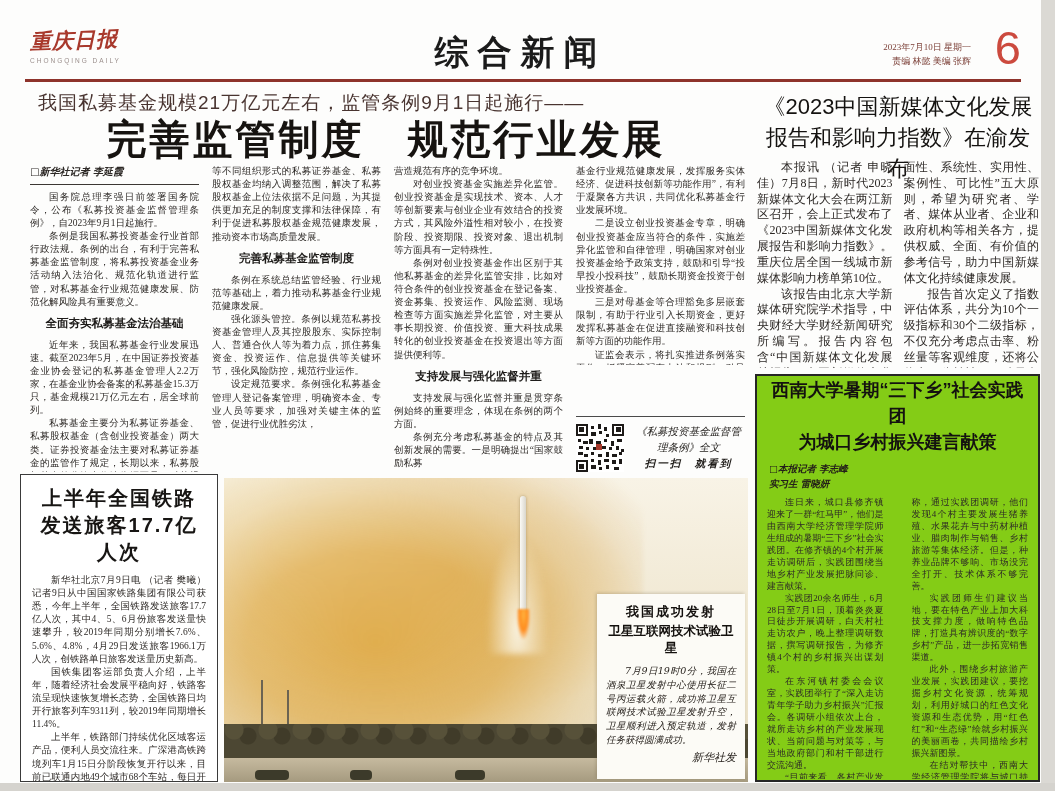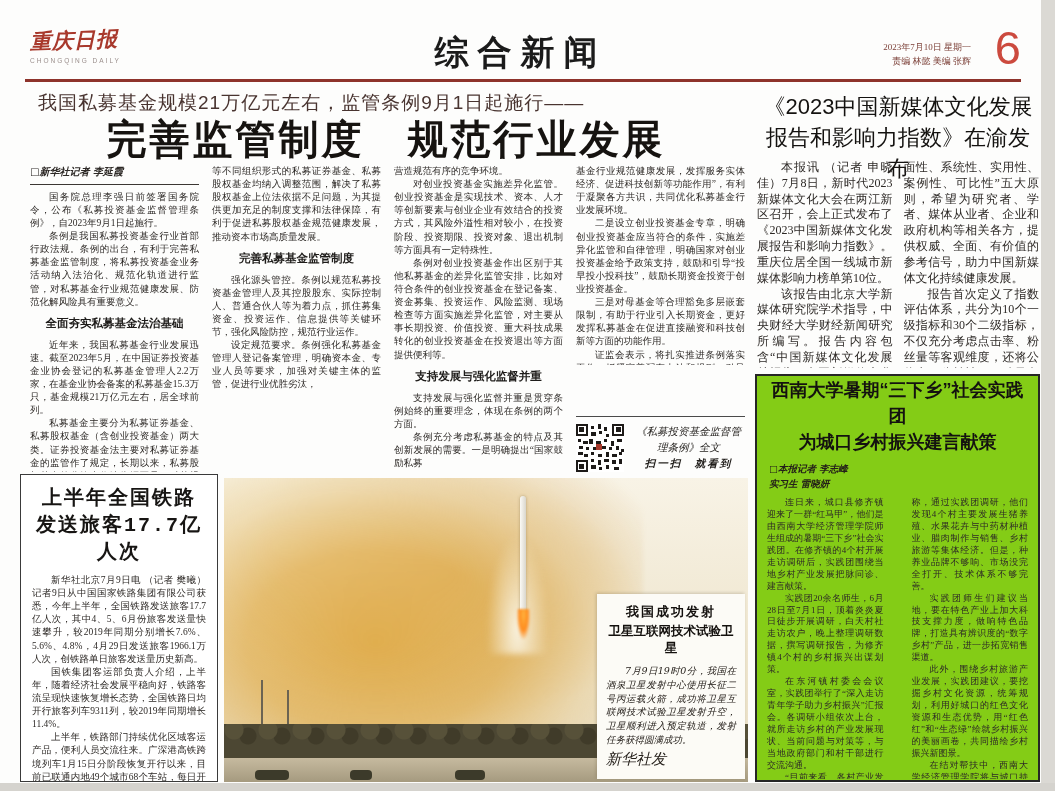--- a/index.html
+++ b/index.html
@@ -24,21 +24,21 @@
   .para-p{margin:0;text-indent:2em;text-align:justify;}
   .para-pc{margin:0;text-align:justify;}
   .para-sub{margin:7px 0;text-align:center;font-weight:bold;font-size:11.5px;font-family:"Liberation Sans",sans-serif;color:#1e1c1a;}
   .para-byline{margin:0 0 6px 0;padding-bottom:5px;border-bottom:1.5px solid #3c3733;font-family:"DejaVu Serif",serif;font-style:italic;font-weight:bold;font-size:10px;}
   
   .qr-block{border-top:1px solid #4a4a4a;margin-top:5px;padding-top:7px;display:flex;gap:8px;align-items:center;}
   .qr-text{flex:1;text-align:center;font-family:"DejaVu Serif",serif;font-style:italic;font-size:10.5px;line-height:1.5;color:#201d1a;}
   .qr-text .l2{letter-spacing:2px;font-weight:bold;}
   
   .rail-box{position:absolute;left:20px;top:474px;width:198px;height:308px;border:1.5px solid #3a3a3a;box-sizing:border-box;padding:10px 11px;overflow:hidden;background:#fff;}
-  .rail-title{font-family:Liberation Mono, monospace;font-weight:bold;font-size:20px;letter-spacing:2px;text-align:center;line-height:1.35;color:#171513;margin-bottom:8px;}
+  .rail-title{font-family:Liberation Sans, sans-serif;font-weight:bold;font-size:20px;letter-spacing:2px;text-align:center;line-height:1.35;color:#171513;margin-bottom:8px;}
   .rail-body{font-size:9.5px;line-height:1.38;color:#2d2926;}
   
   .photo{position:absolute;left:224px;top:478px;width:524px;height:304px;overflow:hidden;background:linear-gradient(180deg,#f8f3e6 0%,#efe6cf 55%,#e8ddc3 100%);}
   .plume{position:absolute;left:-8%;top:-8%;width:88%;height:100%;
     background:
       radial-gradient(ellipse at 42% 62%, rgba(223,171,73,.95) 0%, rgba(223,171,73,.7) 34%, rgba(231,199,135,.38) 58%, rgba(231,199,135,0) 74%),
       radial-gradient(ellipse at 22% 30%, rgba(243,230,198,.9) 0%, rgba(243,230,198,0) 60%),
       radial-gradient(ellipse at 58% 40%, rgba(208,152,57,.75) 0%, rgba(208,152,57,0) 58%);
     filter:blur(2px);}
   .trail{position:absolute;left:50%;top:18%;width:12%;height:40%;background:radial-gradient(ellipse at 50% 80%, rgba(250,245,230,.95), rgba(250,245,230,0) 70%);filter:blur(3px);}
@@ -49,21 +49,21 @@
     background-color:#4c4733;
     background-image:radial-gradient(circle at 10px 6px, #575139 9px, rgba(0,0,0,0) 10px),radial-gradient(circle at 24px 12px, #403b29 8px, rgba(0,0,0,0) 9px);
     background-size:34px 36px;}
   .ground{position:absolute;left:0;right:0;bottom:0;height:24px;background:linear-gradient(180deg,#c6ba9f,#a59a7f);}
   .shrub{position:absolute;bottom:2px;height:10px;background:#3c3a2a;border-radius:4px;}
   .caption-box{position:absolute;right:3px;bottom:3px;width:148px;height:185px;background:#fcfbf6;box-sizing:border-box;padding:9px 9px;box-shadow:-1px -1px 3px rgba(90,80,50,.25);}
   .caption-title{font-family:"Liberation Sans",sans-serif;font-weight:bold;text-align:center;color:#14110e;}
   .caption-title .t1{font-size:13px;letter-spacing:2px;}
   .caption-title .t2{font-size:12.5px;margin-top:2px;}
   .caption-body{margin-top:7px;font-family:"DejaVu Serif",serif;font-style:italic;font-size:9.5px;line-height:1.45;text-align:justify;text-indent:2em;color:#26211c;}
-  .caption-credit{margin-top:3px;font-family:"DejaVu Serif",serif;font-style:italic;font-size:15px;color:#26211c;}
+  .caption-credit{margin-top:3px;text-align:right;font-family:"DejaVu Serif",serif;font-style:italic;font-size:11px;color:#26211c;}
   
   .media-title{position:absolute;left:757px;top:92px;width:282px;text-align:center;font-family:"Liberation Sans",sans-serif;font-weight:normal;font-size:22px;line-height:1.4;color:#141210;}
   .media-cols{position:absolute;left:757px;top:160px;width:282px;height:208px;display:flex;gap:11px;}
   .media-col{flex:1;overflow:hidden;font-size:12px;line-height:1.32;color:#2d2926;}
   .practice-box{position:absolute;left:755px;top:374px;width:285px;height:408px;border:2px solid #262626;box-sizing:border-box;padding:1px 10px;background:#84cc16;display:flex;flex-direction:column;overflow:hidden;}
   .practice-title{font-family:"Liberation Sans",sans-serif;font-weight:bold;font-size:18px;line-height:1.45;text-align:center;color:#141210;}
   .practice-byline{margin:7px 0 6px 2px;font-family:"DejaVu Serif",serif;font-style:italic;font-weight:bold;font-size:9.5px;line-height:1.5;color:#242019;}
   .practice-cols{flex:1;display:flex;gap:28px;overflow:hidden;}
   .practice-col{flex:1;overflow:hidden;font-size:9px;line-height:1.33;color:#2d2926;}
   
@@ -96,20 +96,21 @@
         <p class="para-byline">□新华社记者 李延霞</p>
         <p class="para-p">国务院总理李强日前签署国务院令，公布《私募投资基金监督管理条例》，自2023年9月1日起施行。</p>
         <p class="para-p">条例是我国私募投资基金行业首部行政法规。条例的出台，有利于完善私募基金监管制度，将私募投资基金业务活动纳入法治化、规范化轨道进行监管，对私募基金行业规范健康发展、防范化解风险具有重要意义。</p>
         <p class="para-sub">全面夯实私募基金法治基础</p>
         <p class="para-p">近年来，我国私募基金行业发展迅速。截至2023年5月，在中国证券投资基金业协会登记的私募基金管理人2.2万家，在基金业协会备案的私募基金15.3万只，基金规模21万亿元左右，居全球前列。</p>
         <p class="para-p">私募基金主要分为私募证券基金、私募股权基金（含创业投资基金）两大类。证券投资基金法主要对私募证券基金的监管作了规定，长期以来，私募股权基金的监管上位法依据不足，对其规范主要依靠部门规章、规范性文件以及自律规则，监管执法的权威和手段相对欠缺。</p>
       </div>
     <div class="main-col">
         <p class="para-pc">等不同组织形式的私募证券基金、私募股权基金均纳入调整范围，解决了私募股权基金上位法依据不足问题，为其提供更加充足的制度支撑和法律保障，有利于促进私募股权基金规范健康发展，推动资本市场高质量发展。</p>
         <p class="para-sub">完善私募基金监管制度</p>
+        <p class="para-p">条例在系统总结监管经验、行业规范等基础上，着力推动私募基金行业规范健康发展。</p>
         <p class="para-p">强化源头管控。条例以规范私募投资基金管理人及其控股股东、实际控制人、普通合伙人等为着力点，抓住募集资金、投资运作、信息提供等关键环节，强化风险防控，规范行业运作。</p>
         <p class="para-p">设定规范要求。条例强化私募基金管理人登记备案管理，明确资本金、专业人员等要求，加强对关键主体的监管，促进行业优胜劣汰，</p>
       </div>
     <div class="main-col">
         <p class="para-pc">营造规范有序的竞争环境。</p>
         <p class="para-p">对创业投资基金实施差异化监管。创业投资基金是实现技术、资本、人才等创新要素与创业企业有效结合的投资方式，其风险外溢性相对较小，在投资阶段、投资期限、投资对象、退出机制等方面具有一定特殊性。</p>
         <p class="para-p">条例对创业投资基金作出区别于其他私募基金的差异化监管安排，比如对符合条件的创业投资基金在登记备案、资金募集、投资运作、风险监测、现场检查等方面实施差异化监管，对主要从事长期投资、价值投资、重大科技成果转化的创业投资基金在投资退出等方面提供便利等。</p>
         <p class="para-sub">支持发展与强化监督并重</p>
         <p class="para-p">支持发展与强化监督并重是贯穿条例始终的重要理念，体现在条例的两个方面。</p>
         <p class="para-p">条例充分考虑私募基金的特点及其创新发展的需要。一是明确提出“国家鼓励私募</p>

